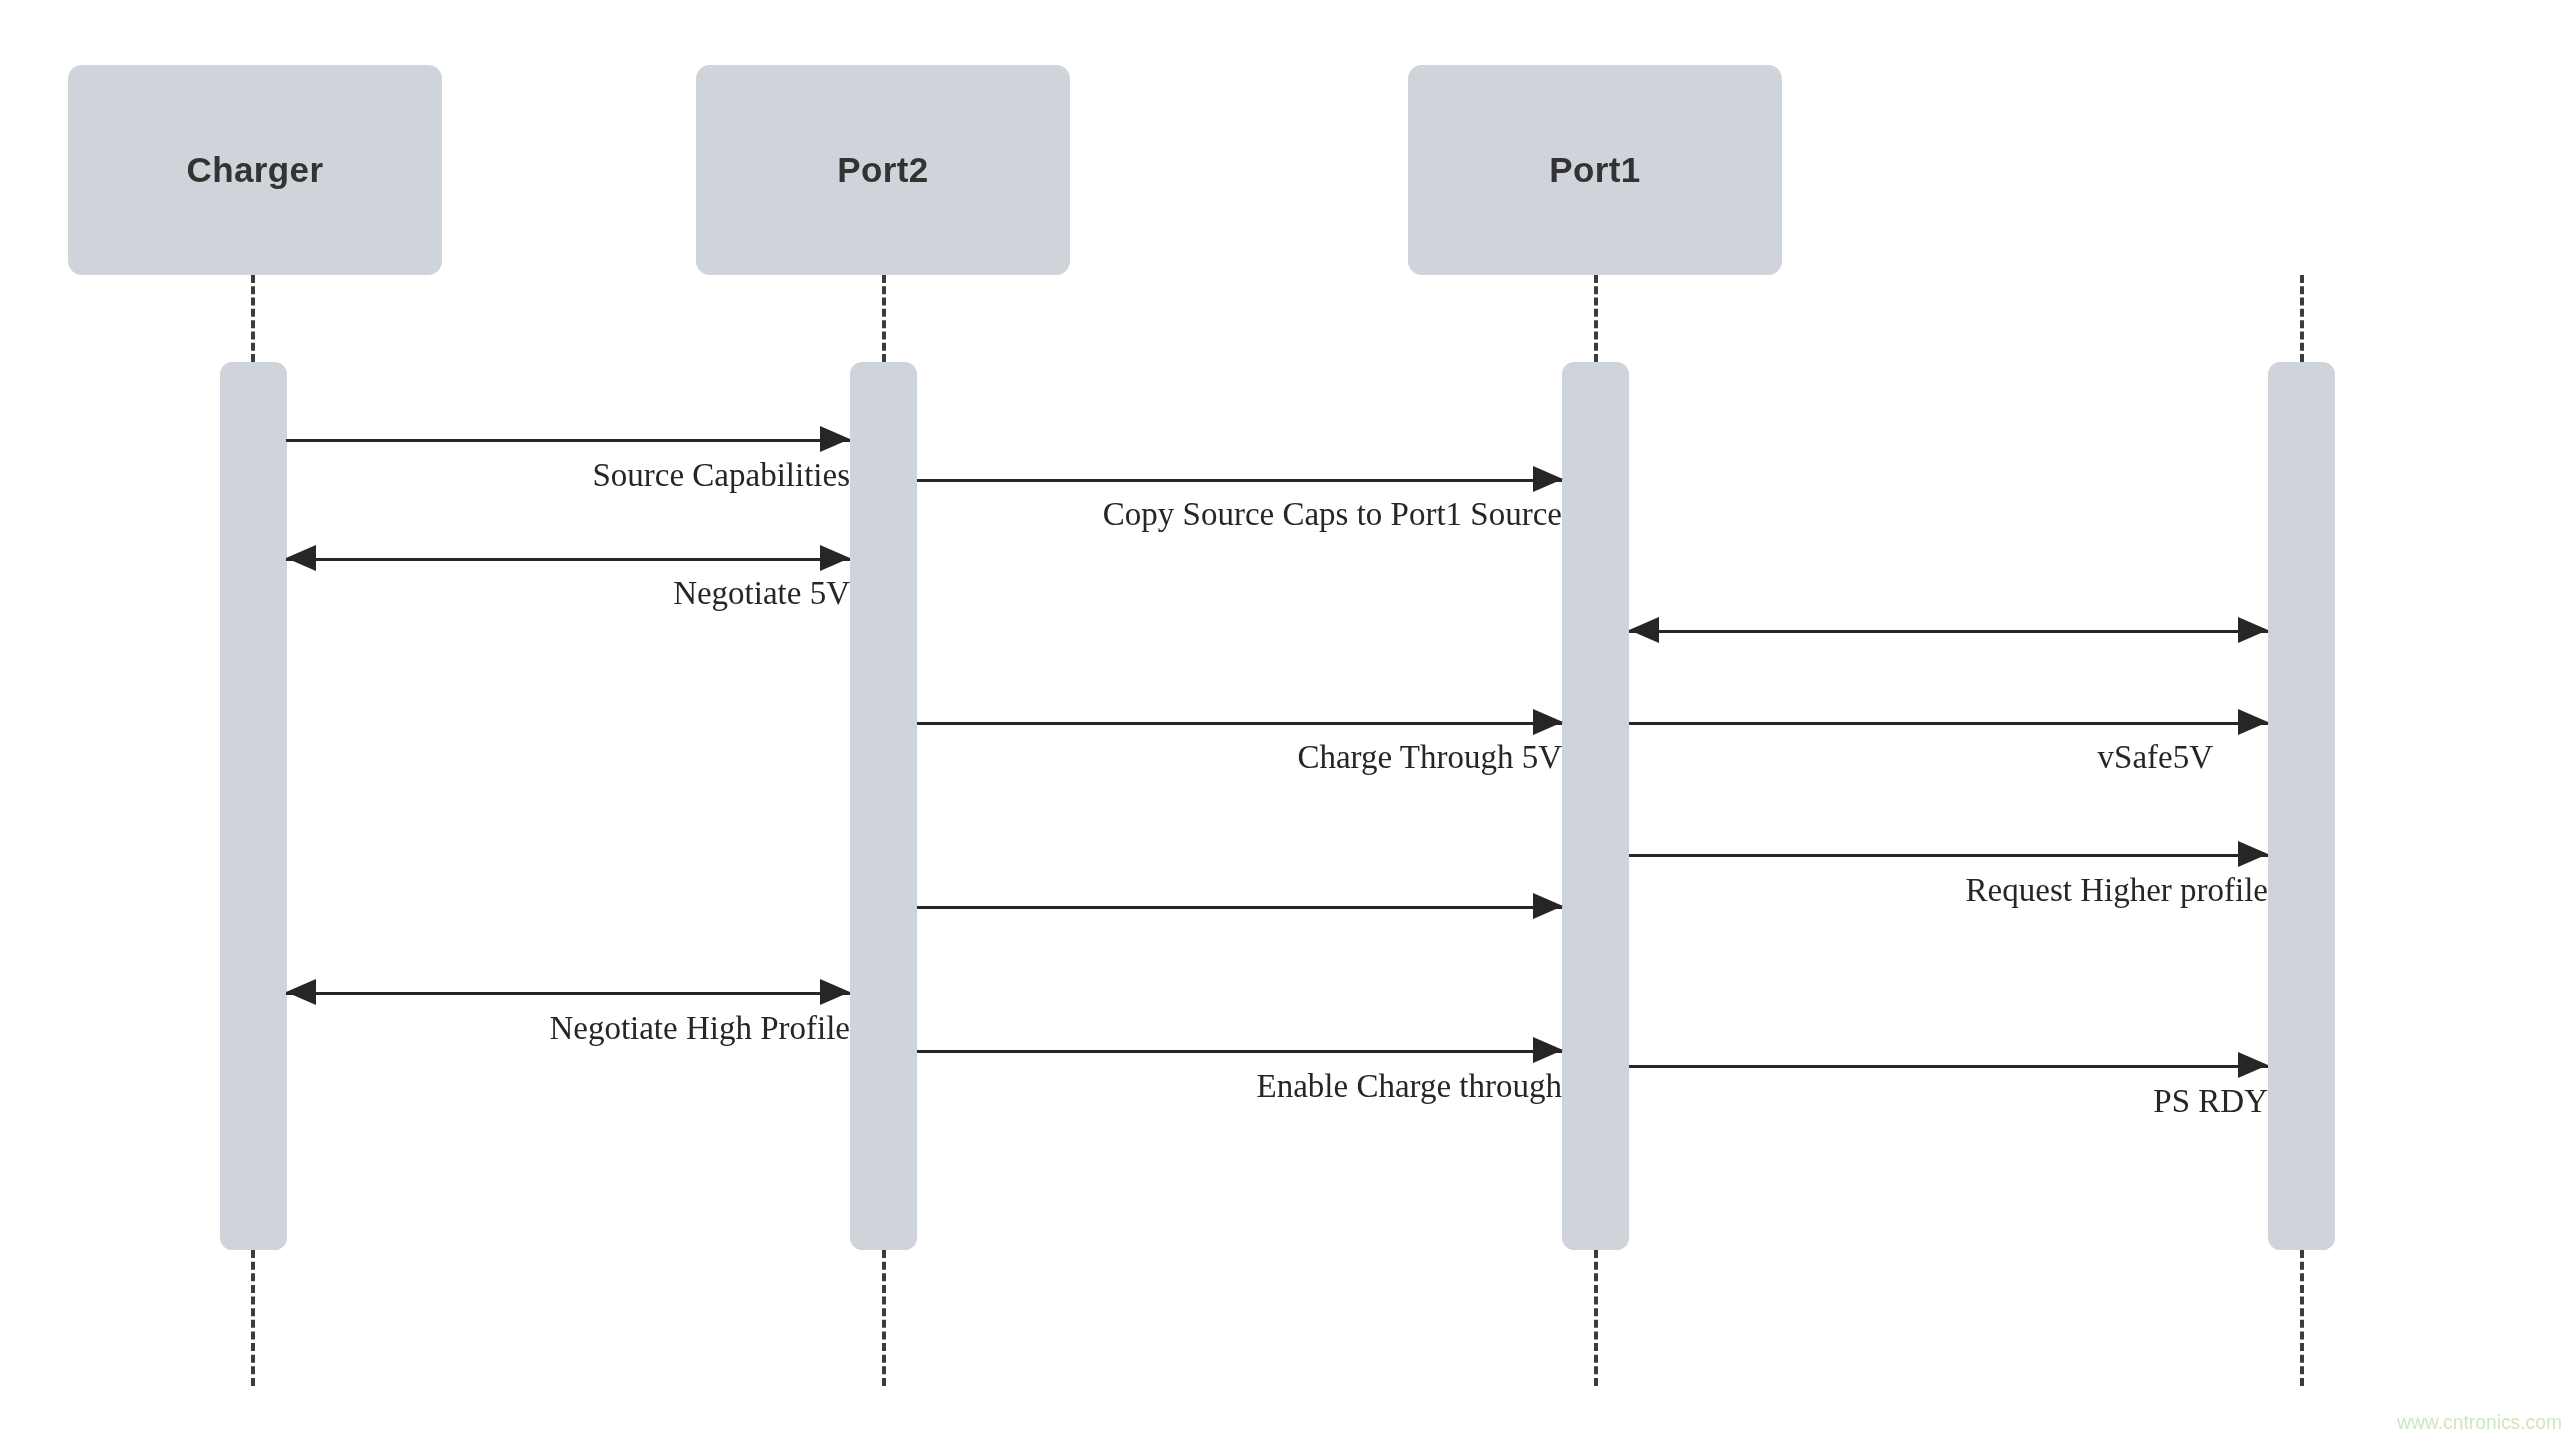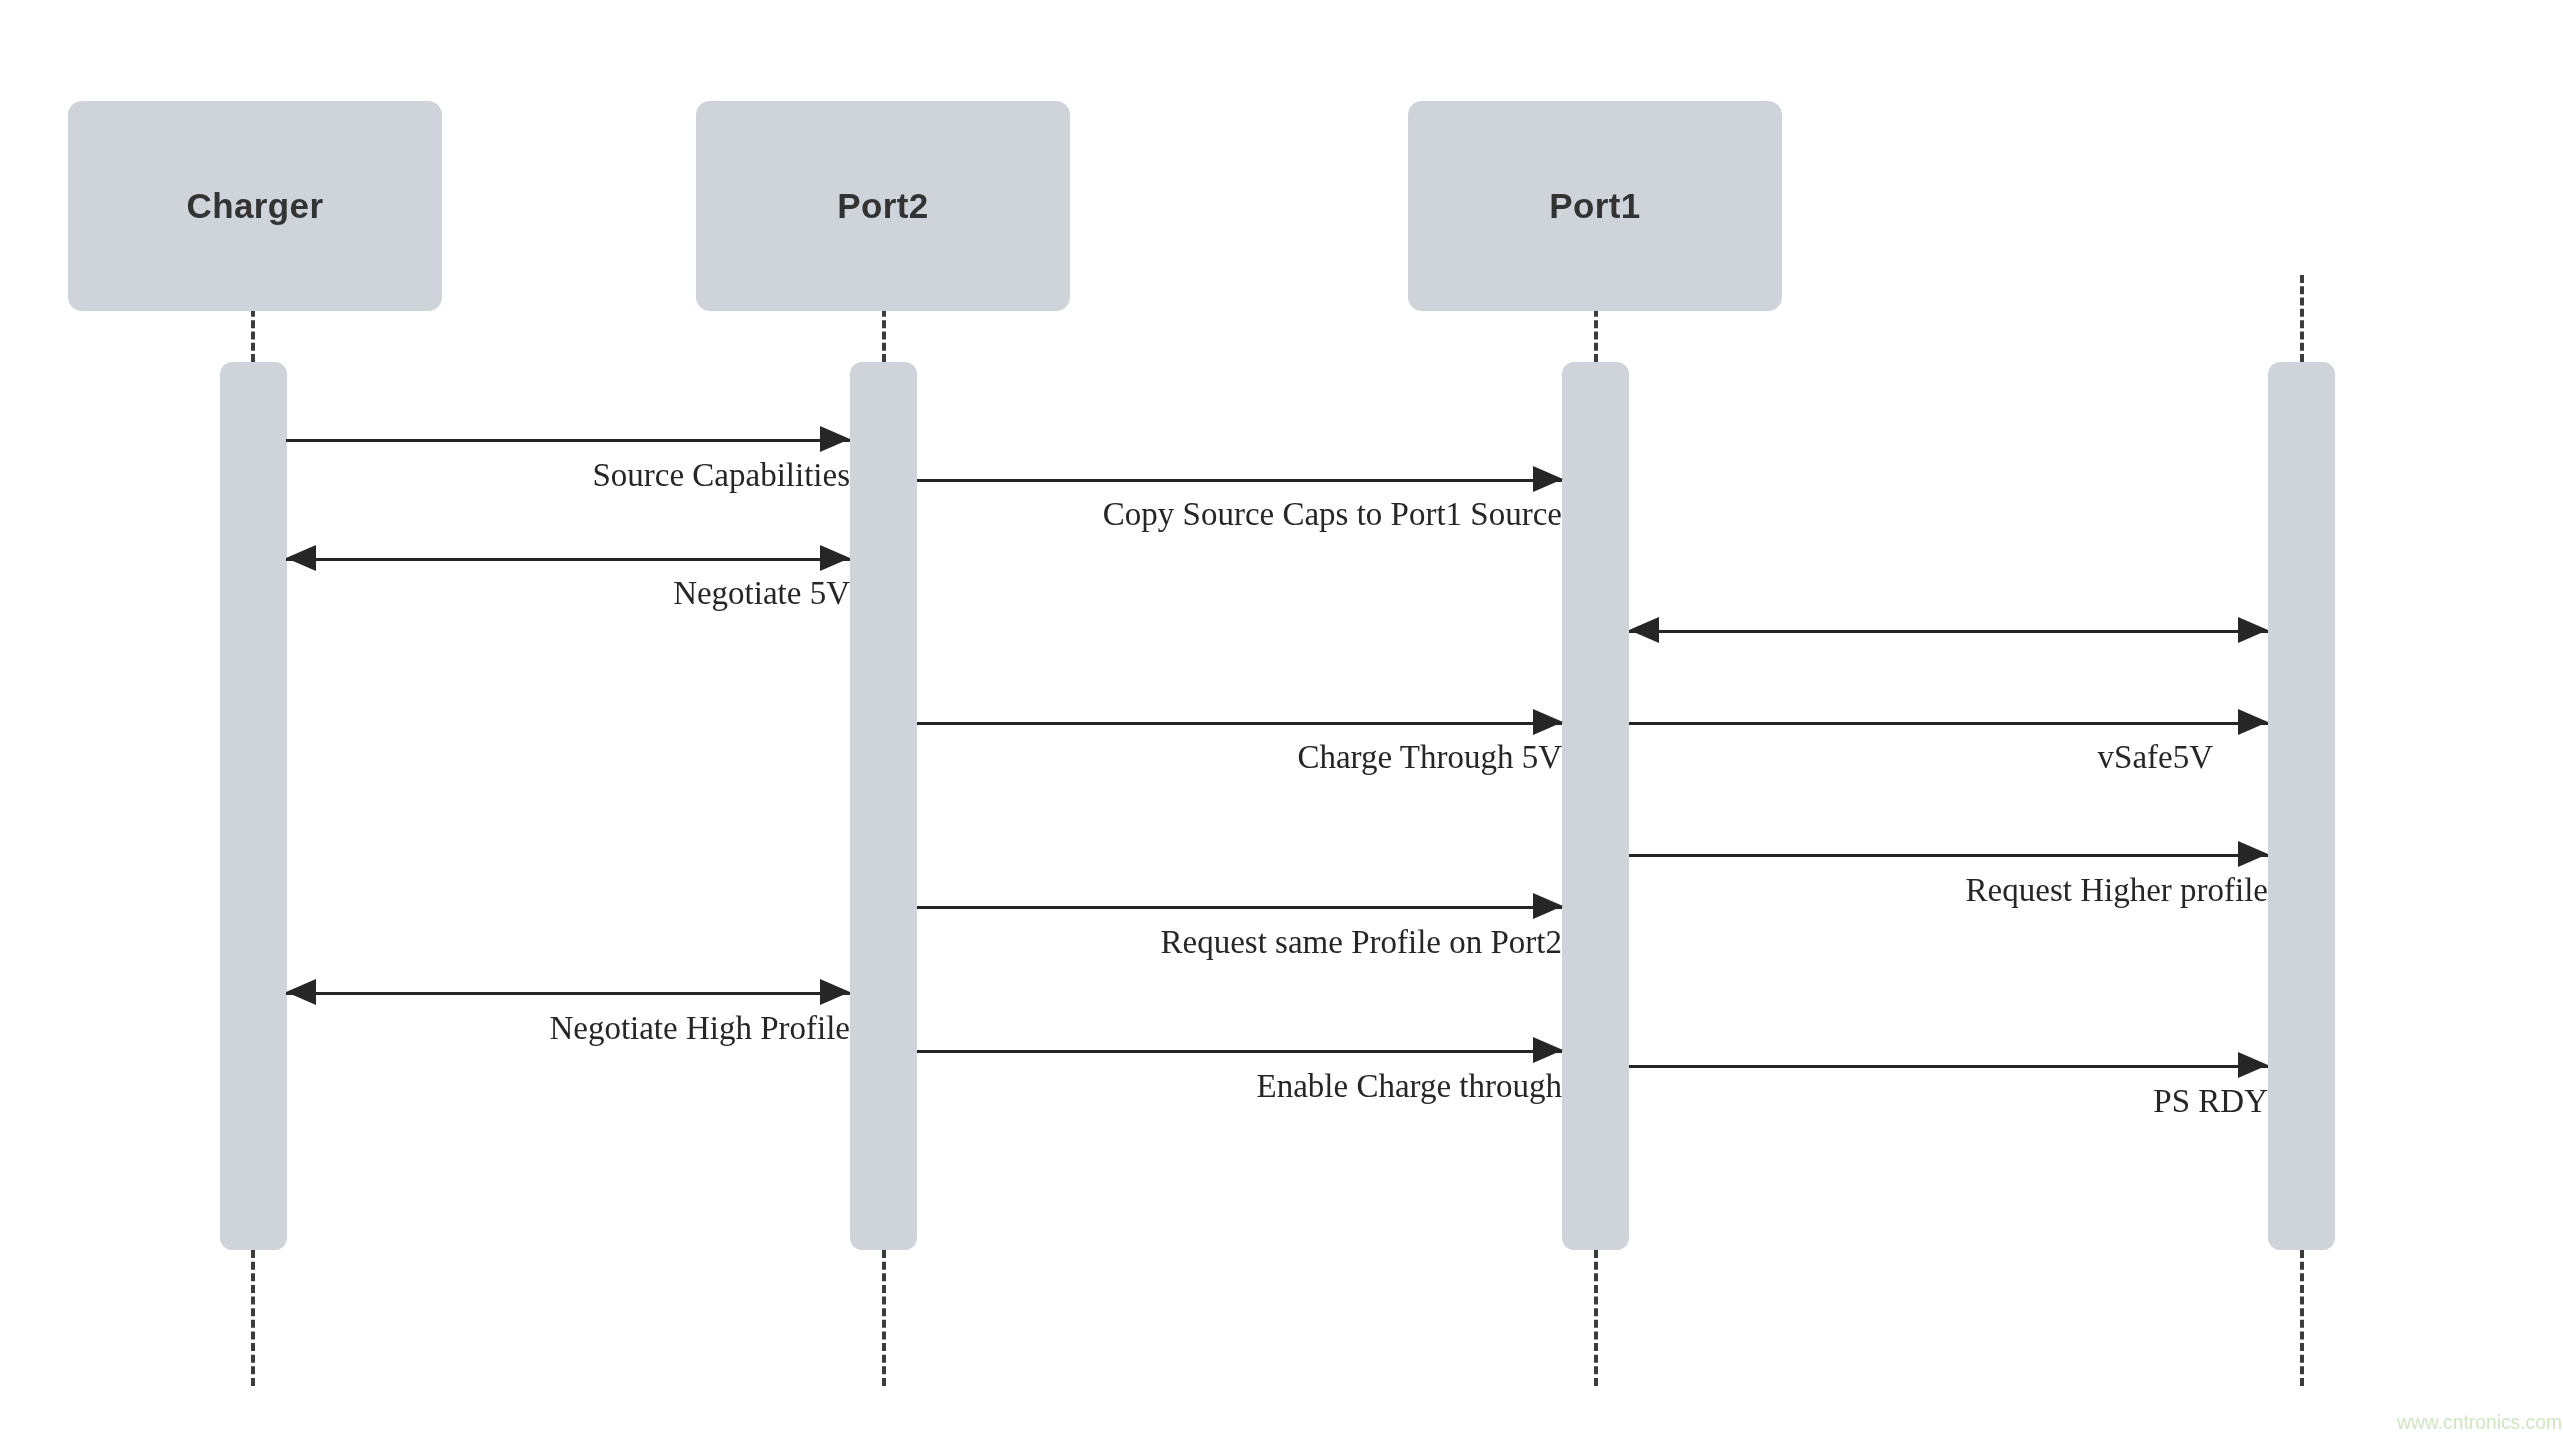--- a/index.html
+++ b/index.html
@@ -24,21 +24,20 @@
     z-index: 1;
   }
   .actor-box {
     position: absolute;
     background: #ced4da;
     border-radius: 14px;
     display: flex;
     align-items: center;
     justify-content: center;
     z-index: 3;
-    margin-top: 36px;
   }
   .actor-label {
     font-family: "Liberation Sans", sans-serif;
     font-weight: bold;
     font-size: 35px;
     color: #333333;
     letter-spacing: 0.4px;
   }
   .activation {
     position: absolute;
@@ -150,21 +149,20 @@
     <div class="msg-label" style="left: 1629px; width: 555px; top: 739px; color: rgb(38, 38, 38); margin-left: 29px;">vSafe5V</div>
     <div class="msg" style="left: 1629px; top: 854px; width: 639px;">
       <div class="msg-line" style="width: 639px; border-top-color: rgb(38, 38, 38);"></div>
       <div class="arrowhead right" style="left: 609px; border-left-color: rgb(38, 38, 38);"></div>
     </div>
     <div class="msg-label" style="left: 1629px; width: 639px; top: 872px; color: rgb(38, 38, 38);">Request Higher profile</div>
     <div class="msg" style="left: 917px; top: 906px; width: 645px;">
       <div class="msg-line" style="width: 645px; border-top-color: rgb(38, 38, 38);"></div>
       <div class="arrowhead right" style="left: 616px; border-left-color: rgb(38, 38, 38);"></div>
     </div>
-    <div class="msg-label" style="left: 917px; width: 645px; top: 924px; color: rgb(38, 38, 38);">Request same Profile on Port2</div>
     <div class="msg" style="left: 286px; top: 992px; width: 564px;">
       <div class="msg-line" style="width: 564px; border-top-color: rgb(38, 38, 38);"></div>
       <div class="arrowhead right" style="left: 534px; border-left-color: rgb(38, 38, 38);"></div>
       <div class="arrowhead left" style="left: 0px; border-right-color: rgb(38, 38, 38);"></div>
     </div>
     <div class="msg-label" style="left: 286px; width: 564px; top: 1010px; color: rgb(38, 38, 38);">Negotiate High Profile</div>
     <div class="msg" style="left: 917px; top: 1050px; width: 645px;">
       <div class="msg-line" style="width: 645px; border-top-color: rgb(38, 38, 38);"></div>
       <div class="arrowhead right" style="left: 616px; border-left-color: rgb(38, 38, 38);"></div>
     </div>

